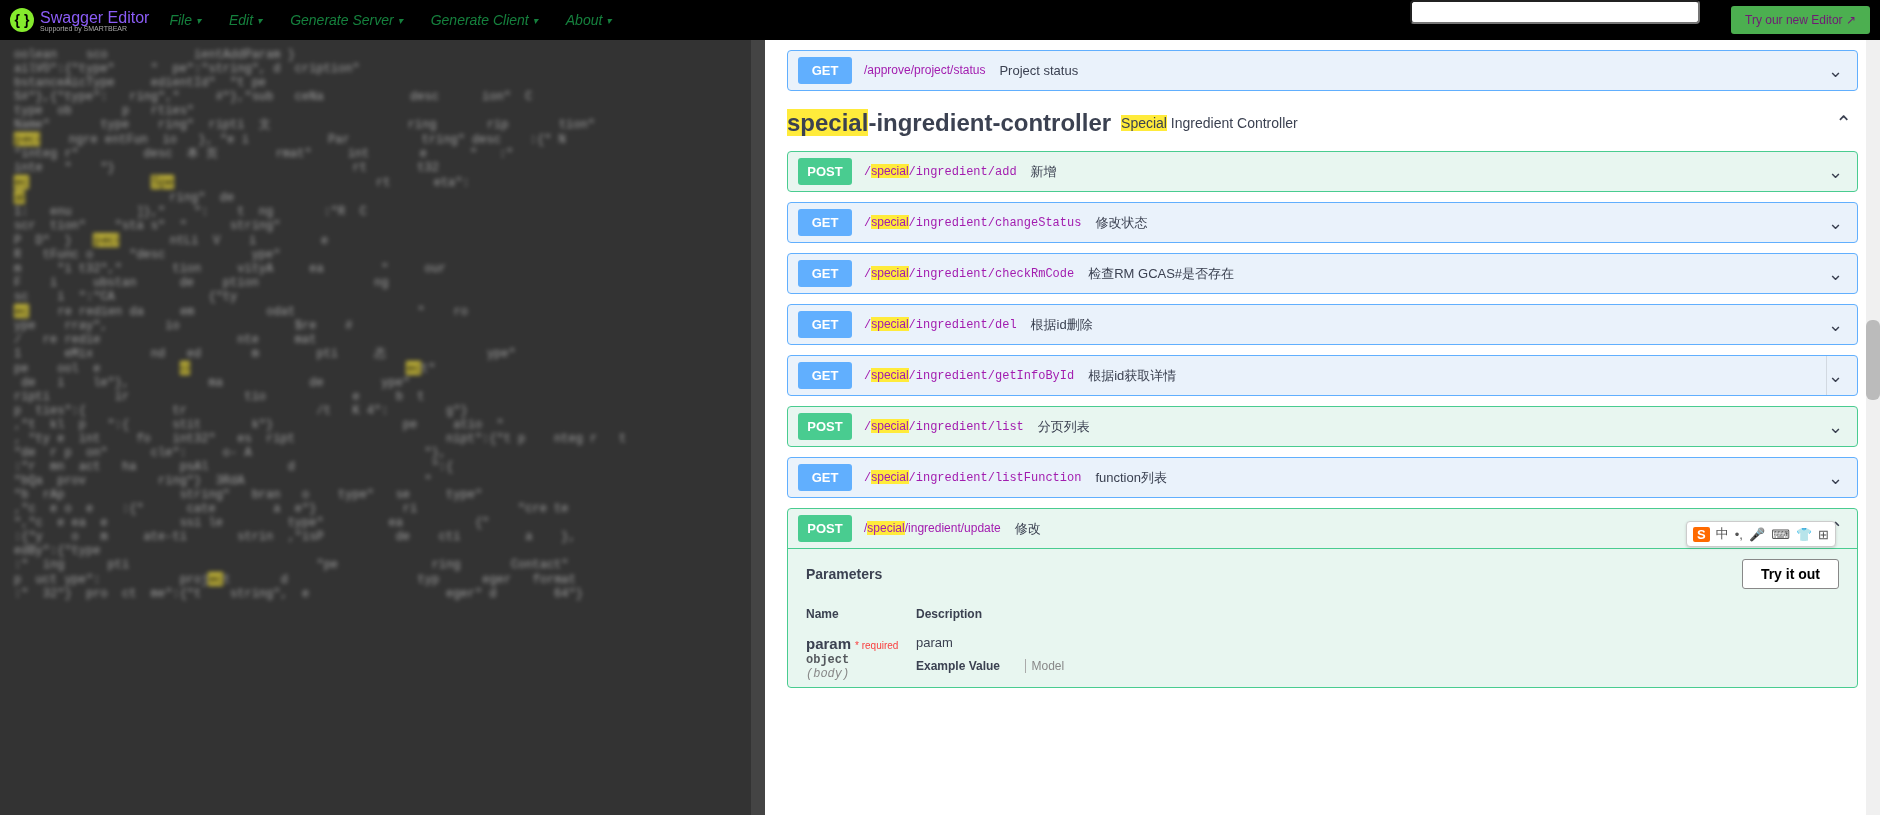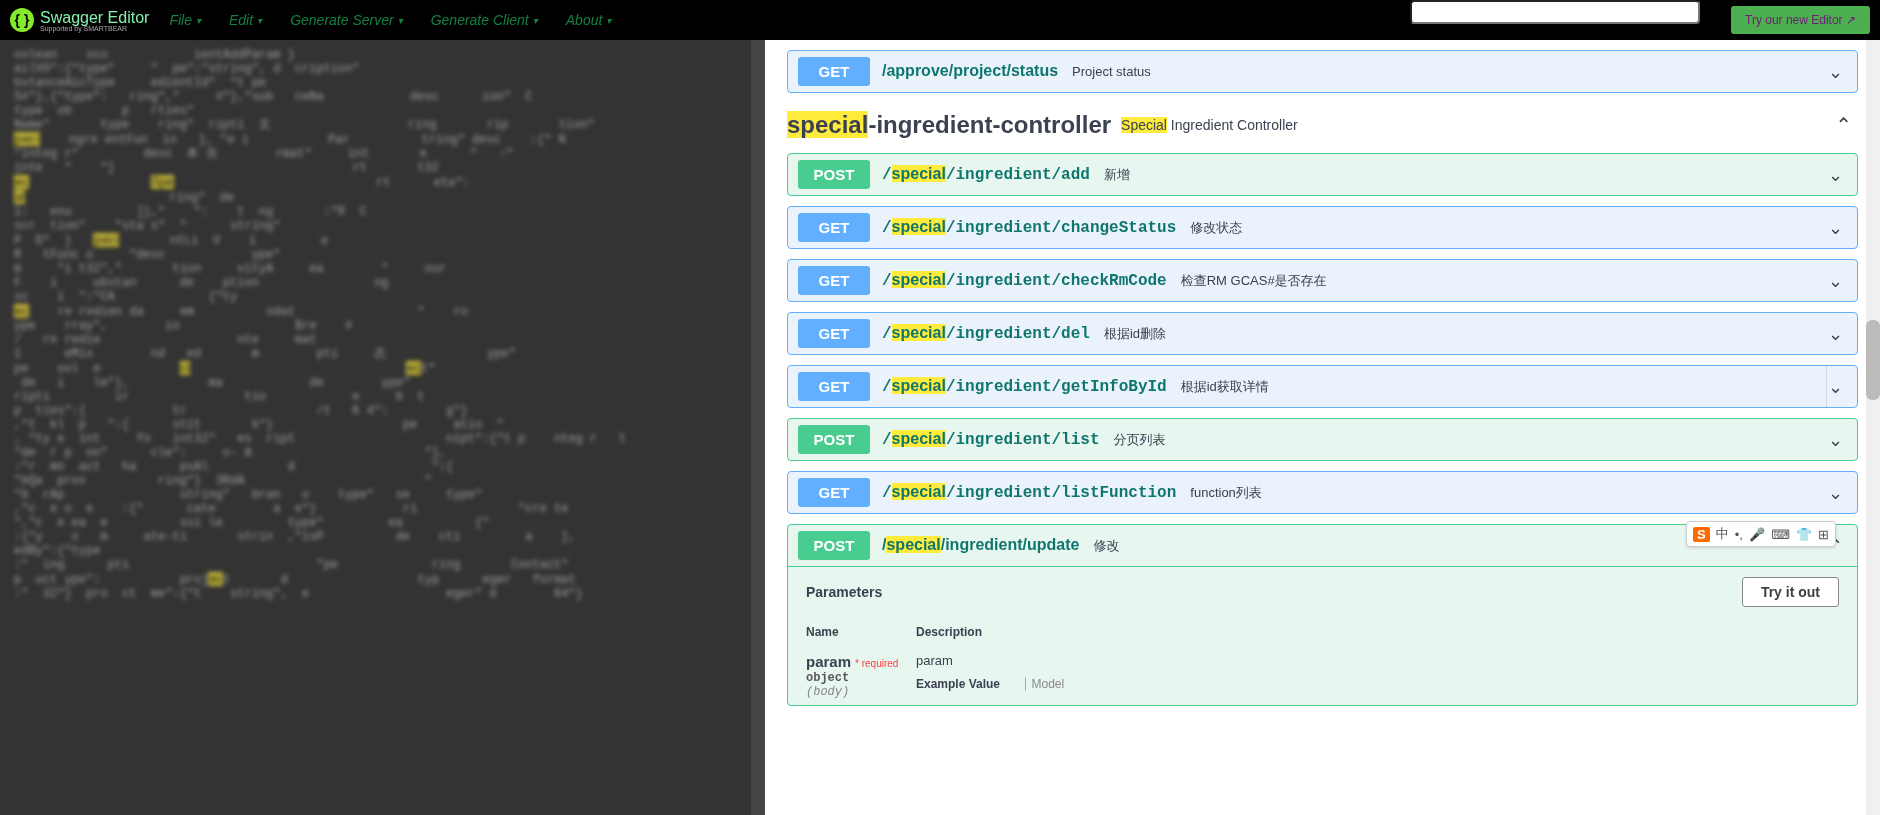--- a/index.html
+++ b/index.html
@@ -1,53 +1,53 @@
 <!DOCTYPE html>
 <html><head>
 <meta charset="utf-8">
 <style>
 * { margin:0; padding:0; box-sizing:border-box; font-family:-apple-system,BlinkMacSystemFont,"Segoe UI",sans-serif; }
 body { width:1880px; height:815px; overflow:hidden; background:#fff; }
 .topbar { height:40px; background:#000; display:flex; align-items:center; padding:0 10px; position:relative; }
 .logo { display:flex; align-items:center; gap:6px; margin-right:20px; }
 .logo-icon { width:24px; height:24px; background:#85ea2d; border-radius:50%; display:flex; align-items:center; justify-content:center; font-weight:bold; color:#000; font-size:14px; }
-.logo-text { color:#86efac; font-size:16px; font-weight:500; }
+.logo-text { color:#8b5cf6; font-size:16px; font-weight:500; }
 .logo-sub { color:#aaa; font-size:7px; display:block; margin-top:-2px; }
 .menu { display:flex; gap:28px; }
 .menu-item { color:#15803d; font-size:14px; cursor:pointer; display:flex; align-items:center; gap:4px;font-style:italic; }
 .menu-item::after { content:"▾"; font-size:10px; }
 .try-btn { position:absolute; right:10px; background:#4caf50; color:#701a75; border:none; padding:7px 14px; font-size:12px; border-radius:3px; cursor:pointer; }
 .main { display:flex; height:calc(100% - 40px); }
 .editor-pane { width:765px; background:#333; position:relative; overflow:hidden; }
 .editor-content { padding:8px 14px; color:#ccc; font-family:"Courier New",monospace; font-size:12px; line-height:14px; white-space:pre-wrap; word-break:break-all; filter:blur(2px); opacity:0.7; }
 .editor-scroll { position:absolute; right:0; top:0; width:14px; height:100%; background:#444; }
 .hl { background:#ffeb3b; color:#000; padding:0 1px; filter:none; }
 .swagger-pane { flex:1; background:#fff; overflow-y:auto; padding:10px 22px; position:relative; }
 .op-row { border:1px solid; border-radius:4px; margin-bottom:10px; display:flex; align-items:center; padding:6px 10px; cursor:pointer; position:relative; }
 .op-get { background:#eaf2fb; border-color:#61affe; }
 .op-post { background:#e8f6f0; border-color:#49cc90; }
-.method-badge { color:#fff; font-weight:700; font-size:15px; padding:6px 0; width:72px; text-align:center; border-radius:3px; margin-right:12px; }
+.method-badge { color:#fff; font-weight:700; font-size:13px; padding:6px 0; width:54px; text-align:center; border-radius:3px; margin-right:12px; }
 .m-get { background:#61affe; }
 .m-post { background:#49cc90; }
-.op-path { font-family:"Courier New",monospace; font-size:16px; font-weight:700; color:#0f766e; }
+.op-path { font-family:"Courier New",monospace; font-size:12px; font-weight:400; color:#a21caf; }
 .op-path .hl2 { background:#ffeb3b; }
 .op-summary { font-size:13px; color:#3b4151; margin-left:14px;text-align:right; }
 .chev { position:absolute; right:14px; color:#3b4151; font-size:18px; }
 .tag-header { display:flex; align-items:center; gap:10px; margin:18px 0 14px; cursor:pointer; position:relative; }
 .tag-name { font-size:24px; font-weight:700; color:#3b4151; }
 .tag-name .hl2 { background:#ffeb3b; }
 .tag-desc { font-size:14px; color:#3b4151; }
 .tag-desc .hl2 { background:#ffeb3b; }
 .tag-chev { position:absolute; right:6px; font-size:20px; color:#3b4151; }
 .op-expanded { border:1px solid #49cc90; border-radius:4px; margin-bottom:10px; background:#e8f6f0; }
 .op-exp-header { display:flex; align-items:center; padding:6px 10px; position:relative; cursor:pointer; }
 .params-section { border-top:1px solid #49cc90; }
 .params-bar { display:flex; align-items:center; justify-content:space-between; padding:10px 18px; }
 .params-title { font-size:14px; font-weight:700; color:#3b4151; }
-.try-it { background:#fff; border:1px solid #888; padding:6px 18px; font-size:14px; font-weight:700; color:#404040; border-radius:3px; cursor:pointer; }
+.try-it { background:#fff; border:1px solid #888; padding:6px 18px; font-size:14px; font-weight:700; color:#000000; border-radius:3px; cursor:pointer; }
 .param-table-head { display:flex; padding:8px 18px; font-size:12px; font-weight:700; color:#3b4151; }
 .col-name { width:110px; }
 .col-desc { flex:1; }
 .param-row { display:flex; padding:6px 18px; align-items:flex-start; }
 .pname { font-size:15px; font-weight:700; color:#3b4151; }
 .req { color:#f93e3e; font-size:10px; margin-left:4px; }
 .ptype { font-family:"Courier New",monospace; font-size:12px; font-weight:700; color:#55595e; }
 .pin { font-family:"Courier New",monospace; font-size:12px; font-style:italic; color:#888; }
 .pdesc { font-size:13px; color:#3b4151; margin-bottom:6px; }
 .ex-lbl { font-size:12px; font-weight:700; color:#3b4151; }

